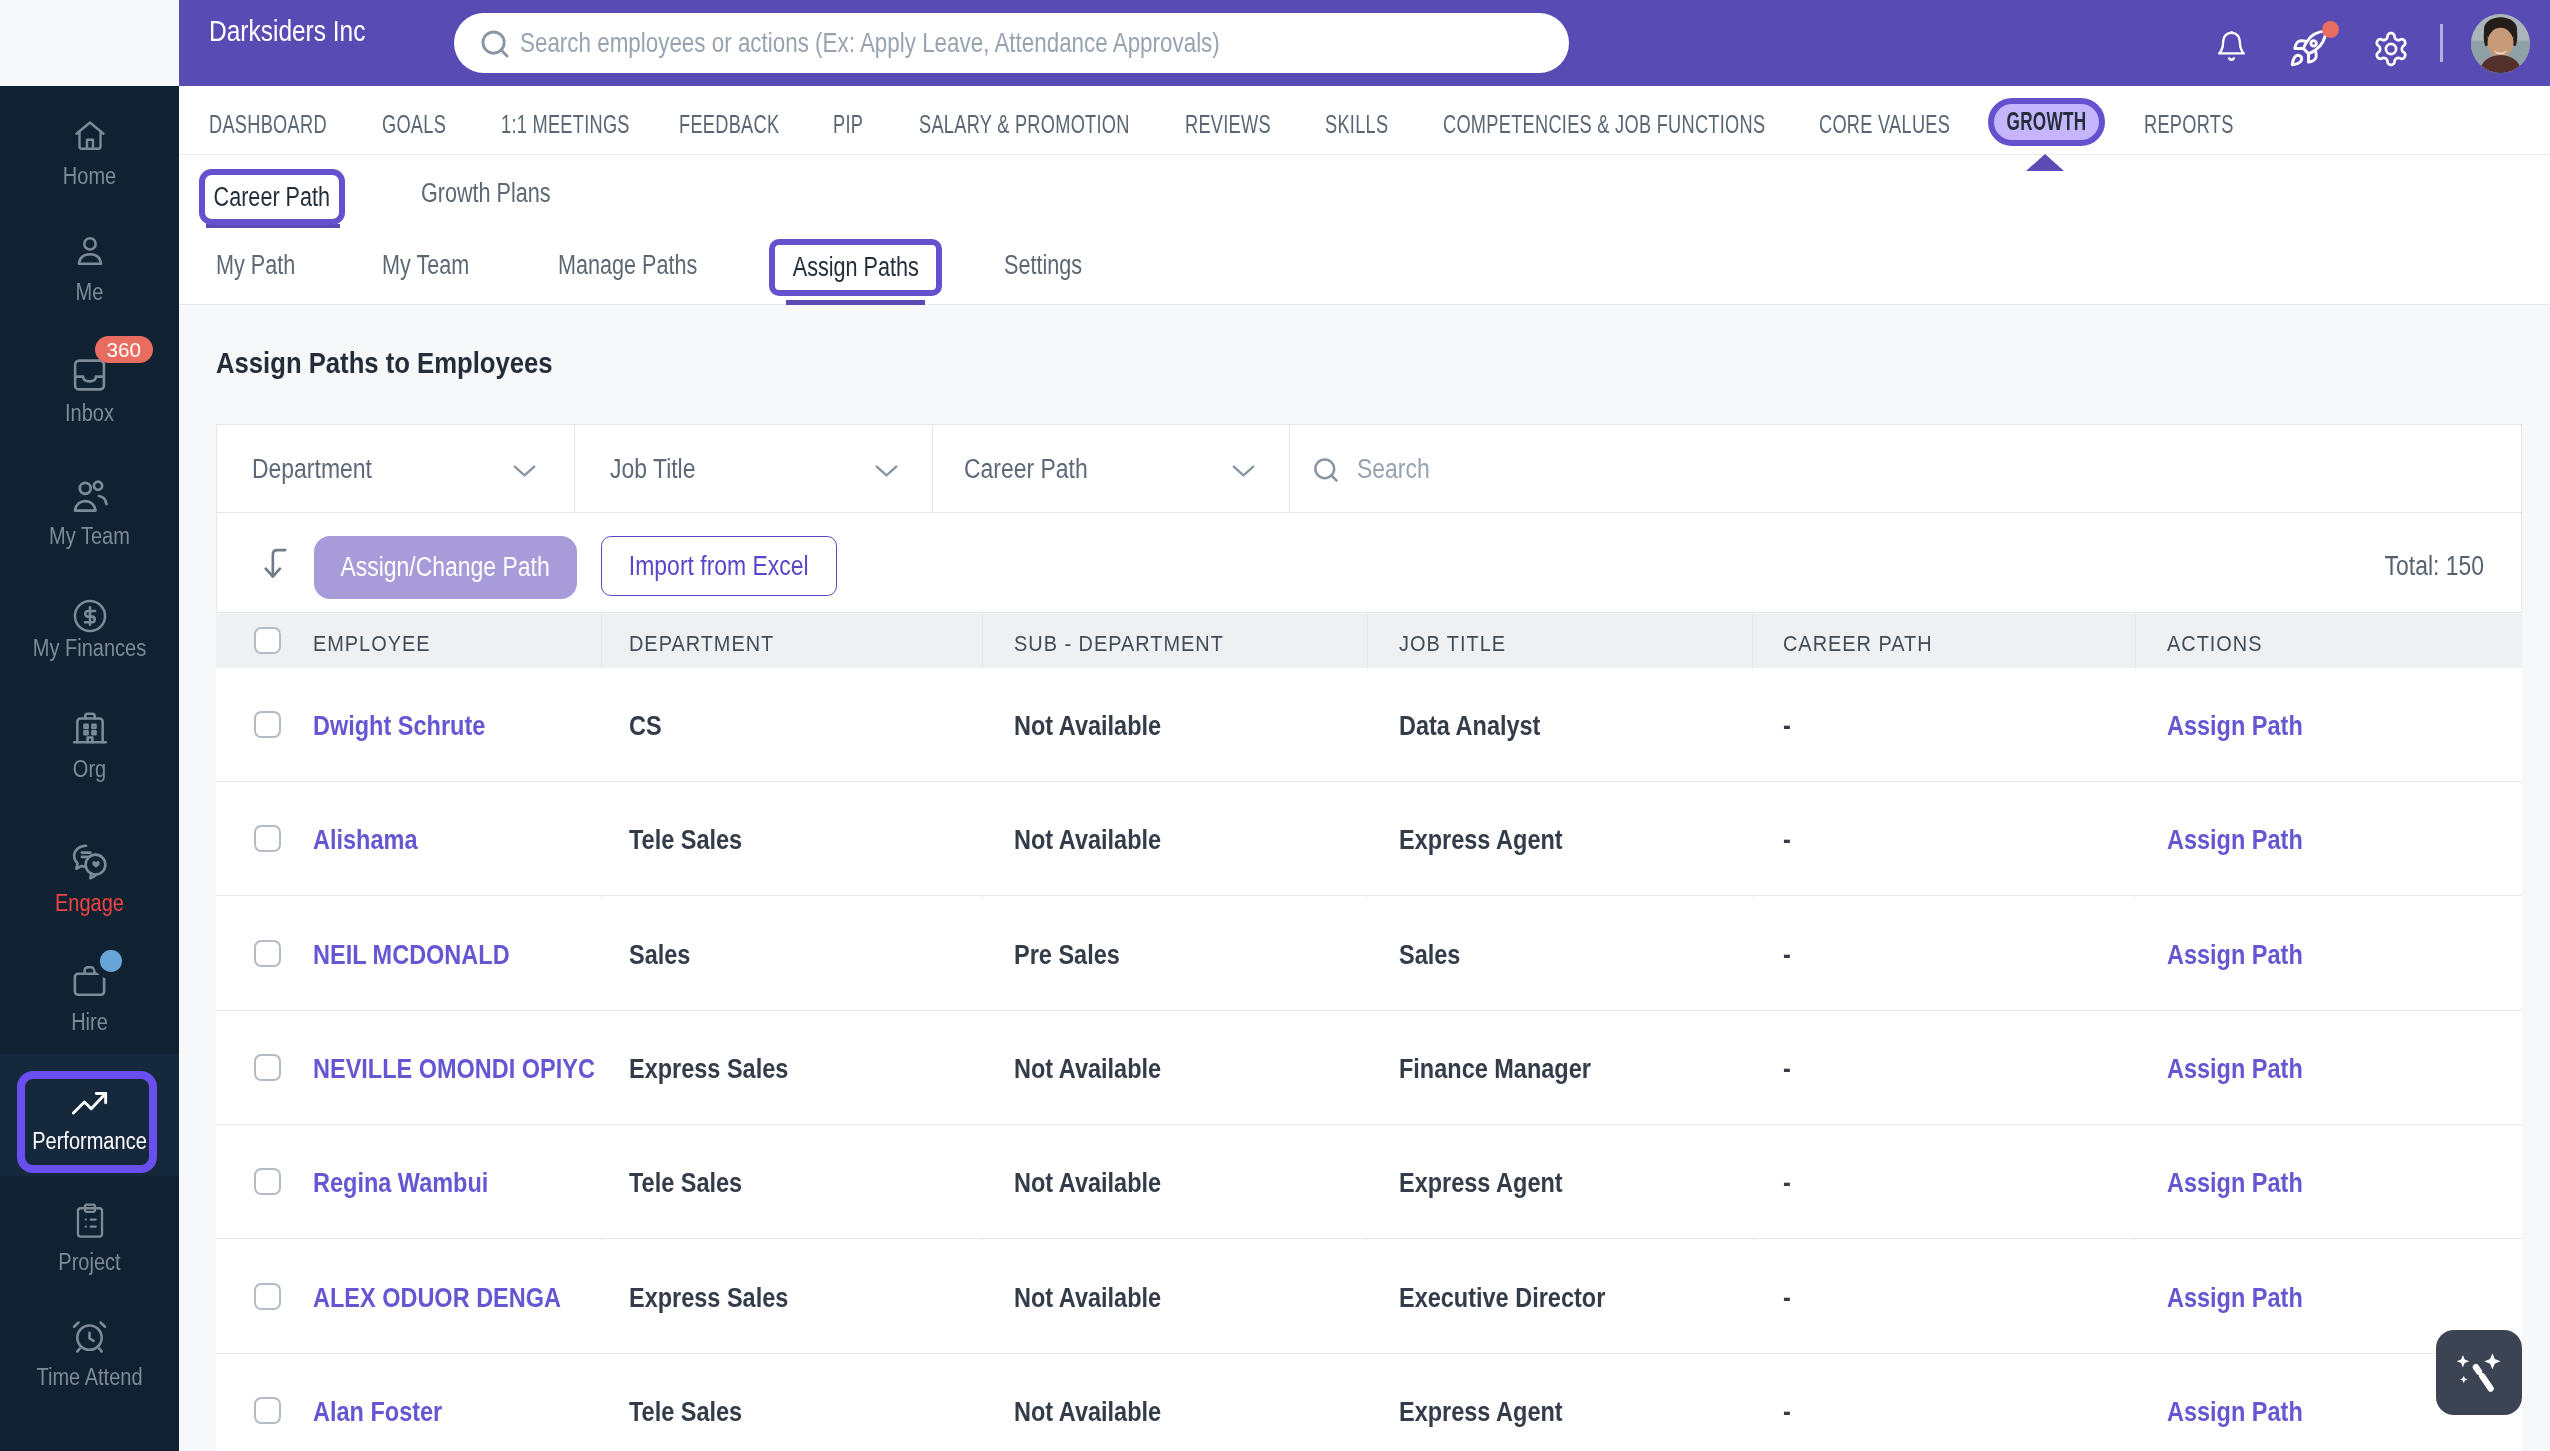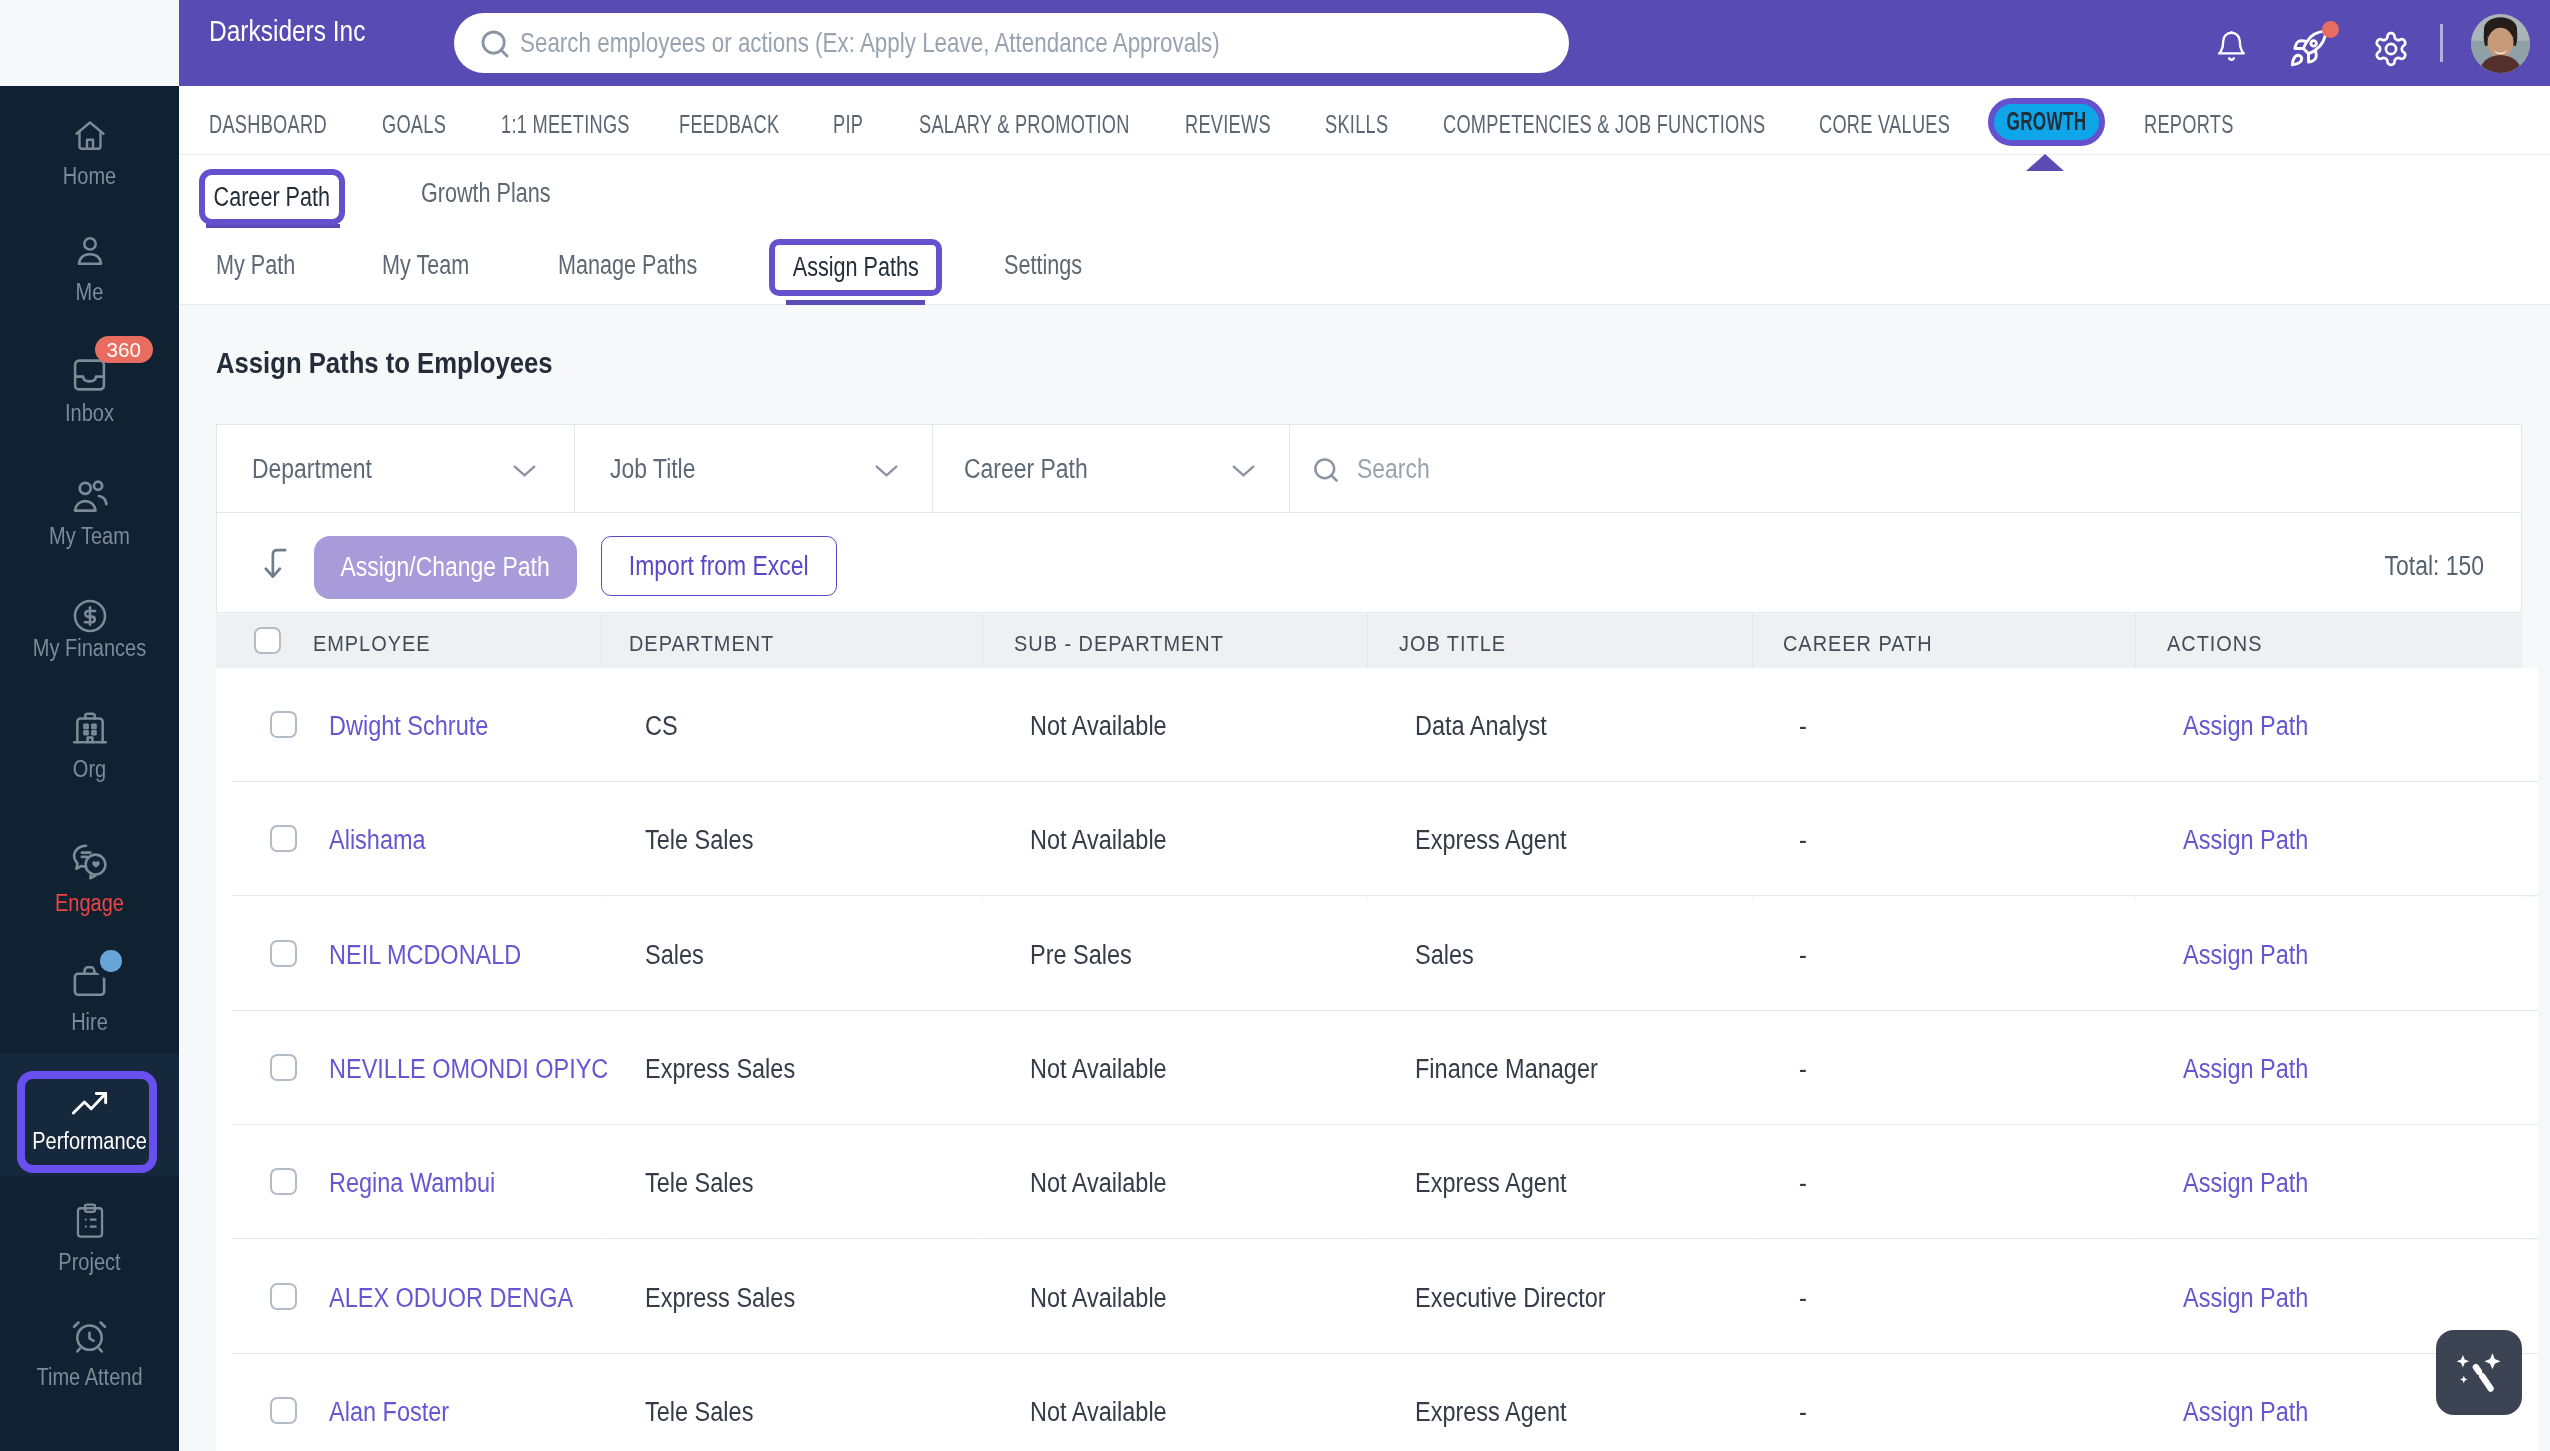--- a/index.html
+++ b/index.html
@@ -20,21 +20,21 @@
 #sidebar { left:0; top:86px; width:179px; height:1365px; background:#102131;padding-left:34px; }
 .sitem { position:absolute; left:0; width:179px; text-align:center; color:#7d8a97; font-size:23px; }
 .sitem svg { display:block; margin:0 auto 9px; }
 .slab { transform:scaleX(.87); transform-origin:center top; white-space:nowrap; }
 #perfband { left:0; top:968px; width:179px; height:122px; background:#16293c; }
 #perfbox { left:17px; top:985px; width:140px; height:102px; border:8px solid #6a4ff0; border-radius:16px; }
 
 
 #navrow { left:179px; top:86px; width:2371px; height:69px; background:#fff; border-bottom:0.9px solid #ececef; }
 .ntab { position:absolute; top:23px; font-size:26px; color:#5a6672; letter-spacing:0.4px; white-space:nowrap; transform:scaleX(.70); transform-origin:left top; }
-#growthbox { left:1809px; top:11.6px; width:117px; height:48px; border:6.3px solid #6550ce; border-radius:24px; background:#0ea5e9; }
+#growthbox { left:1809px; top:11.6px; width:117px; height:48px; border:6.3px solid #6550ce; border-radius:24px; background:#c4b5fd; }
 #growthtxt { position:absolute; left:0; top:0; width:100%; height:100%; display:flex; align-items:center; justify-content:center; font-size:26px; letter-spacing:0.4px; color:#242e3a; font-weight:700; }
 #growthtxt span { transform:scaleX(.66); white-space:nowrap; }
 #growthtri { left:1847px; top:68px; z-index:5; width:0; height:0; border-left:19px solid transparent; border-right:19px solid transparent; border-bottom:17px solid #5b4bb5; }
 
 
 #tabrow1 { left:179px; top:155px; width:2371px; height:73px; background:#fff; }
 #tabrow2 { left:179px; top:228px; width:2371px; height:77px; background:#fff; border-bottom:0.9px solid #e7eaed; }
 .t1 { position:absolute; font-size:27px; color:#5d6873; white-space:nowrap; transform:scaleX(.8); transform-origin:left top; }
 #cpunderline { left:27px; top:69px; width:134px; height:4.5px; background:#5b4bb5; }
 #cpbox { left:19.7px; top:14.3px; width:146px; height:56px; border:6.3px solid #6550ce; border-radius:12.5px; background:#fff; display:flex; align-items:center; justify-content:center; font-size:27px; color:#242e3a; }
@@ -52,21 +52,21 @@
 #assignbtn { left:97px; top:23px; width:263px; height:63px; background:#a89bd9; border-radius:16px; color:#fff; font-size:27px; display:flex; align-items:center; justify-content:center; }
 #assignbtn span, #importbtn span { transform:scaleX(.85); white-space:nowrap; }
 #importbtn { left:384px; top:23px; width:236px; height:60px; background:#fff; border:1.8px solid #5847c8; border-radius:9.8px; color:#5847c8; font-size:27px; display:flex; align-items:center; justify-content:center; }
 #total { right:37px; top:38px; position:absolute; font-size:27px; color:#566270; transform:scaleX(.85); transform-origin:right top; white-space:nowrap; }
 
 
 #table { left:37px; top:309px; width:2306px; height:837px; background:#fff; }
 #thead { position:absolute; left:0; top:0; width:2306px; height:54px; background:#eef0f2;text-align:center; }
 .th { position:absolute; top:17px; font-size:22.4px; letter-spacing:1.1px; color:#414c59; white-space:nowrap; transform:scaleX(.89); transform-origin:left top; }
 .vline { position:absolute; top:0; width:0.9px; height:837px; background:#e5e8eb; }
-.row { position:absolute; left:16px; width:2306px; height:114px; border-bottom:0.9px solid #e5e8eb; background:#fff; }
+.row { position:absolute; left:0; width:2306px; height:114px; border-bottom:0.9px solid #e5e8eb; background:#fff;font-weight:bold; }
 .cb { position:absolute; left:38px; width:27px; height:27px; border:2.7px solid #b3bcc6; border-radius:7.2px; background:#fff; }
 .cname { position:absolute; left:97px; font-size:27px; color:#6557d2; white-space:nowrap; transform:scaleX(.87); transform-origin:left top; }
 .cdept { position:absolute; left:413px; font-size:27px; color:#333c48; white-space:nowrap; transform:scaleX(.87); transform-origin:left top; }
 .csub { position:absolute; left:798px; font-size:27px; color:#333c48; white-space:nowrap; transform:scaleX(.87); transform-origin:left top; }
 .cjob { position:absolute; left:1183px; font-size:27px; color:#333c48; white-space:nowrap; transform:scaleX(.87); transform-origin:left top; }
 .ccar { position:absolute; left:1567px; font-size:27px; color:#333c48; white-space:nowrap; transform:scaleX(.87); transform-origin:left top; }
 .cact { position:absolute; left:1951px; font-size:27px; color:#6557d2; white-space:nowrap; transform:scaleX(.87); transform-origin:left top; }
 
 #wandbtn { left:2257px; top:1025px; width:86px; height:85px; background:#3c4454; border-radius:18px; }
 </style>

